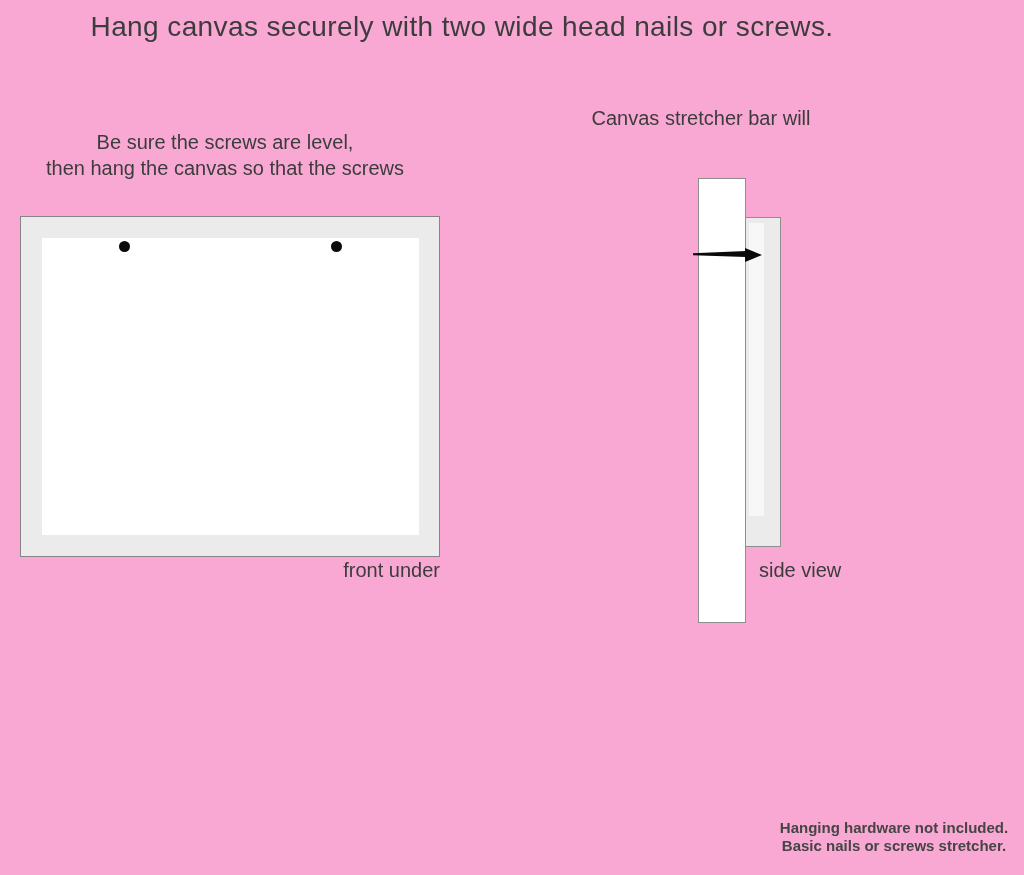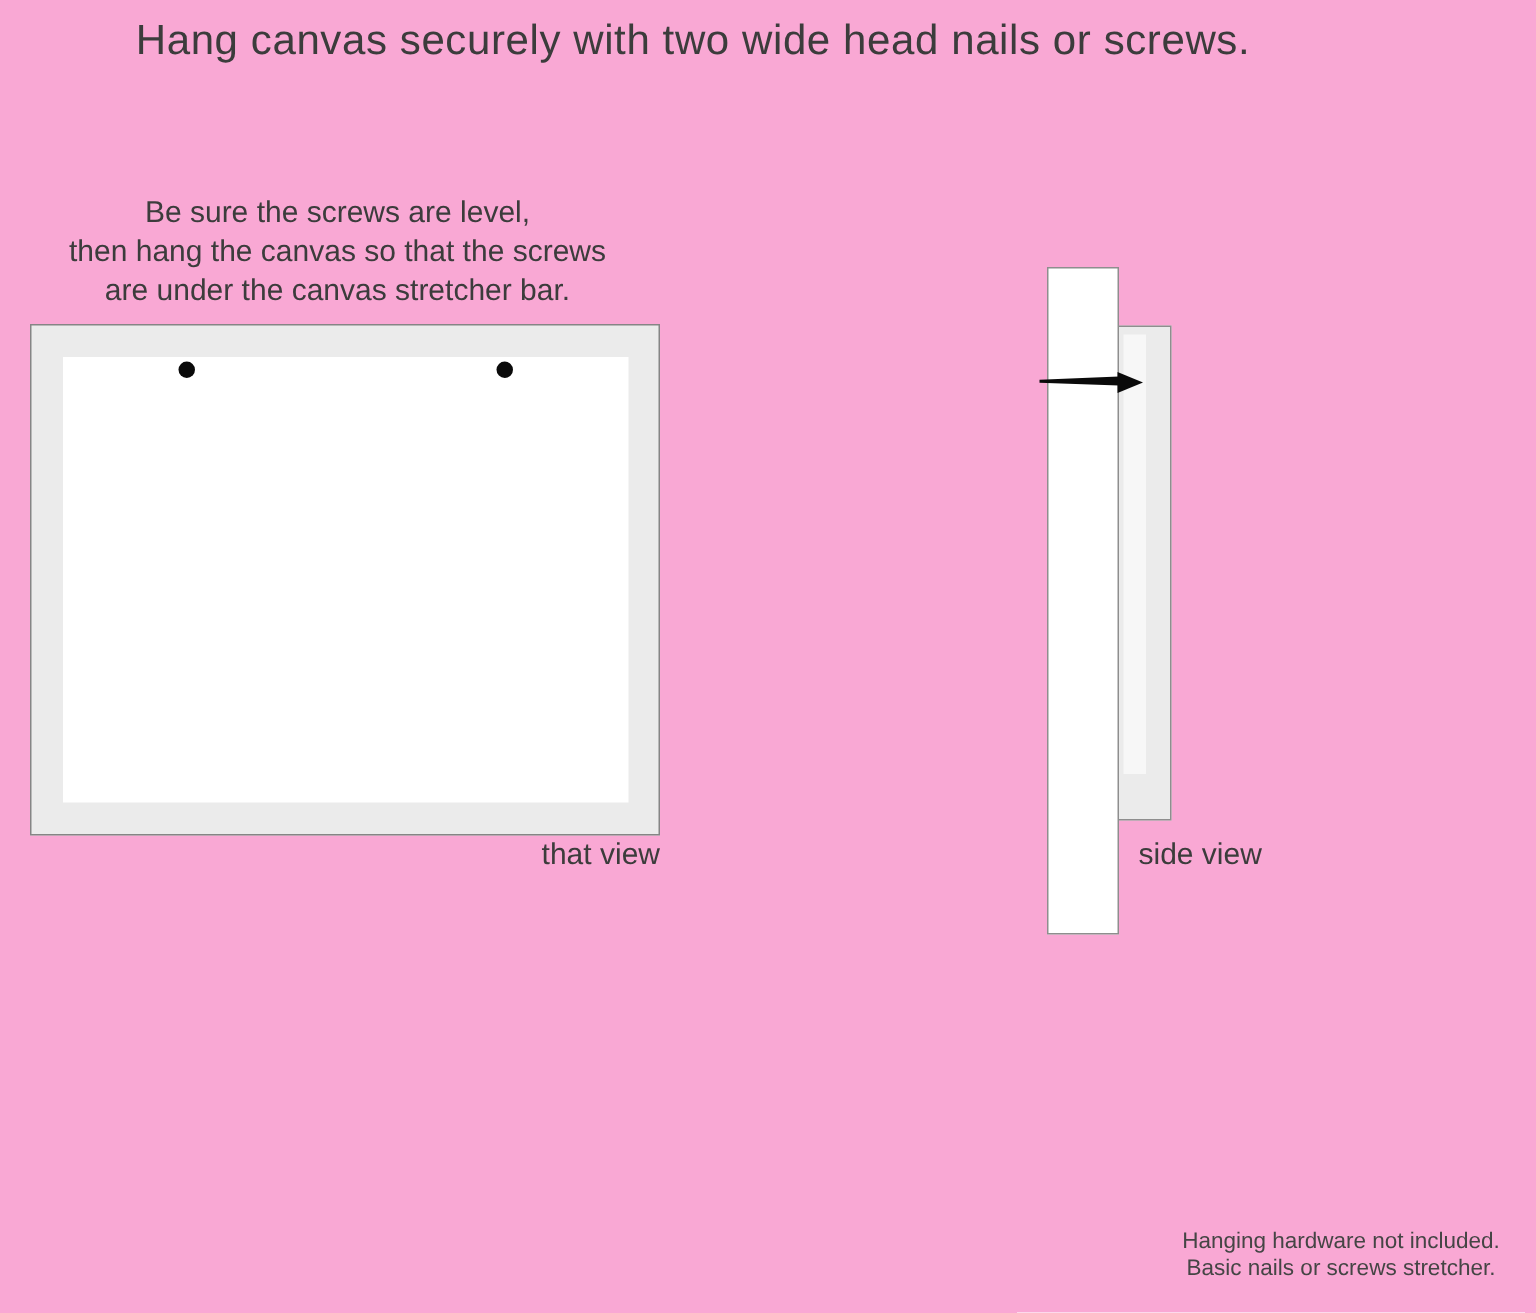--- a/index.html
+++ b/index.html
@@ -128,44 +128,45 @@
   }
   .footer-note {
     position: absolute;
     left: 770px;
     top: 819px;
     width: 248px;
     text-align: center;
     font-size: 15px;
     line-height: 18px;
     color: #454545;
+    font-weight: bold;
   }
 </style>
 </head>
 <body>
 
 <div class="stage">
 
   <h1 class="title">Hang canvas securely with two wide head nails or screws.</h1>
 
   <div class="instr instr-front">
     <div>Be sure the screws are level,</div>
     <div>then hang the canvas so that the screws</div>
-    <div>are under the canvas stretcher bar.</div>
   </div>
 
   <div class="instr instr-side">
+    <div>Canvas stretcher bar will</div>
   </div>
 
   <div class="front-canvas">
     <div class="front-inner"></div>
     <div class="screw screw-left"></div>
     <div class="screw screw-right"></div>
   </div>
-  <div class="view-label front-label">that view</div>
+  <div class="view-label front-label">front under</div>
 
   <div class="side-canvas">
     <div class="side-canvas-inner"></div>
   </div>
   <div class="side-bar"></div>
   <svg class="nail" viewBox="0 0 73 20" xmlns="http://www.w3.org/2000/svg">
     <polygon points="2,8.2 55,6 55,12 2,10.2" fill="#0a0a0a"></polygon>
     <polygon points="54,3 71,10 54,17" fill="#0a0a0a"></polygon>
   </svg>
   <div class="view-label side-label">side view</div>

